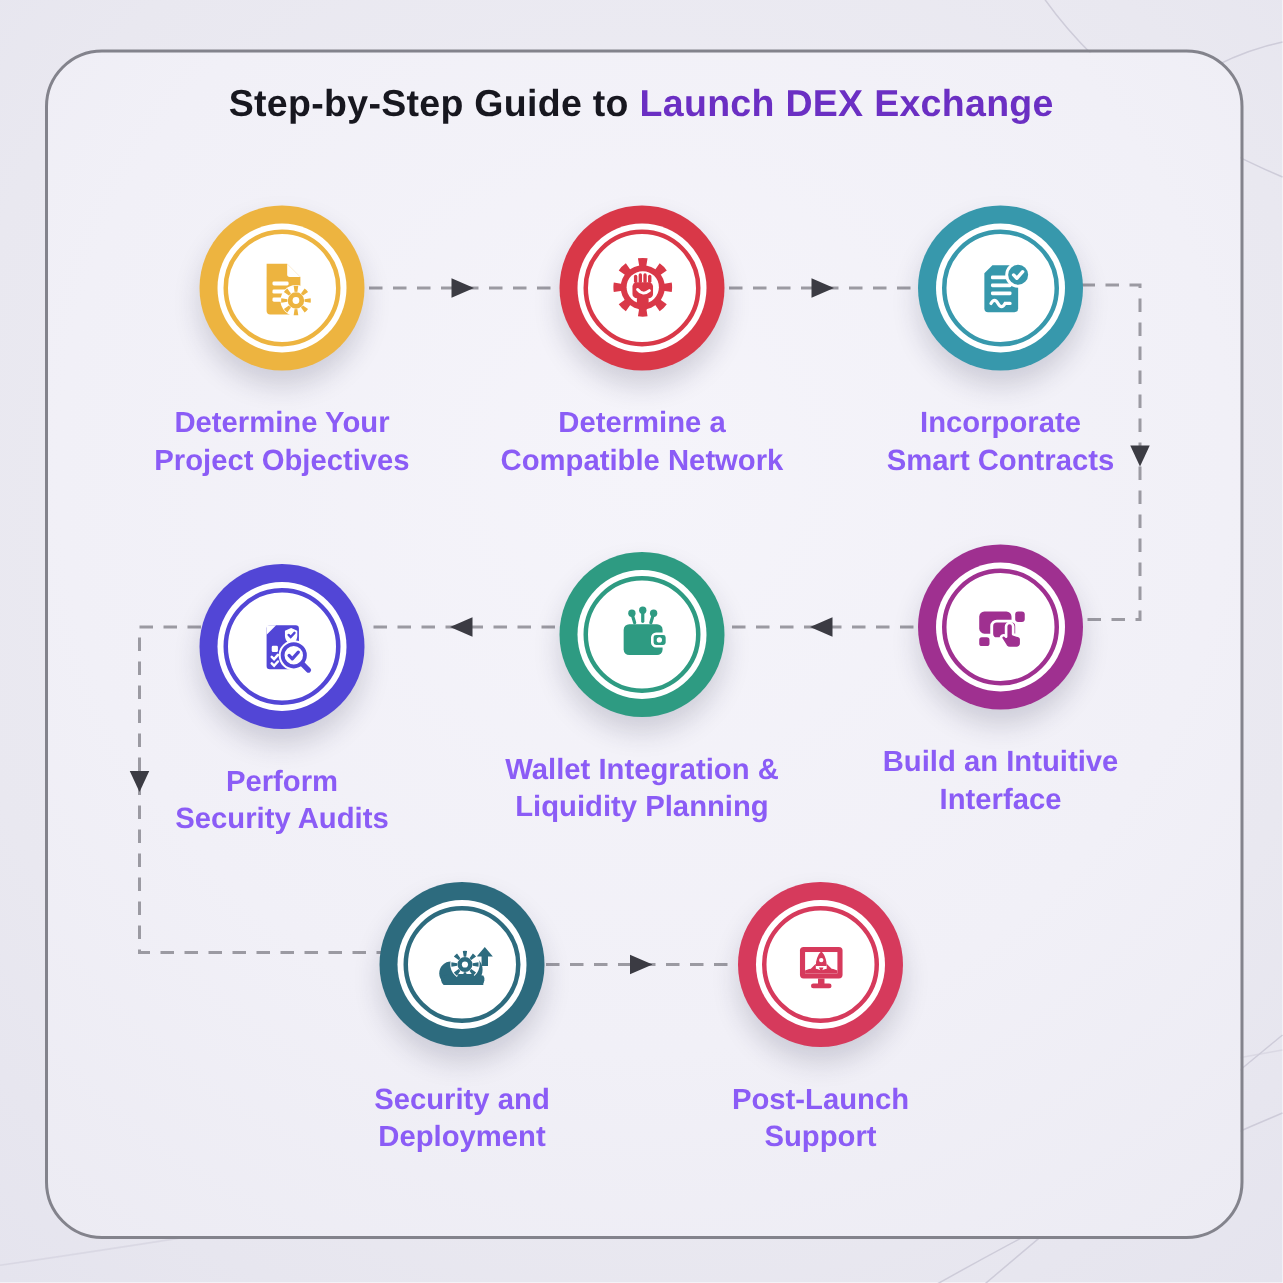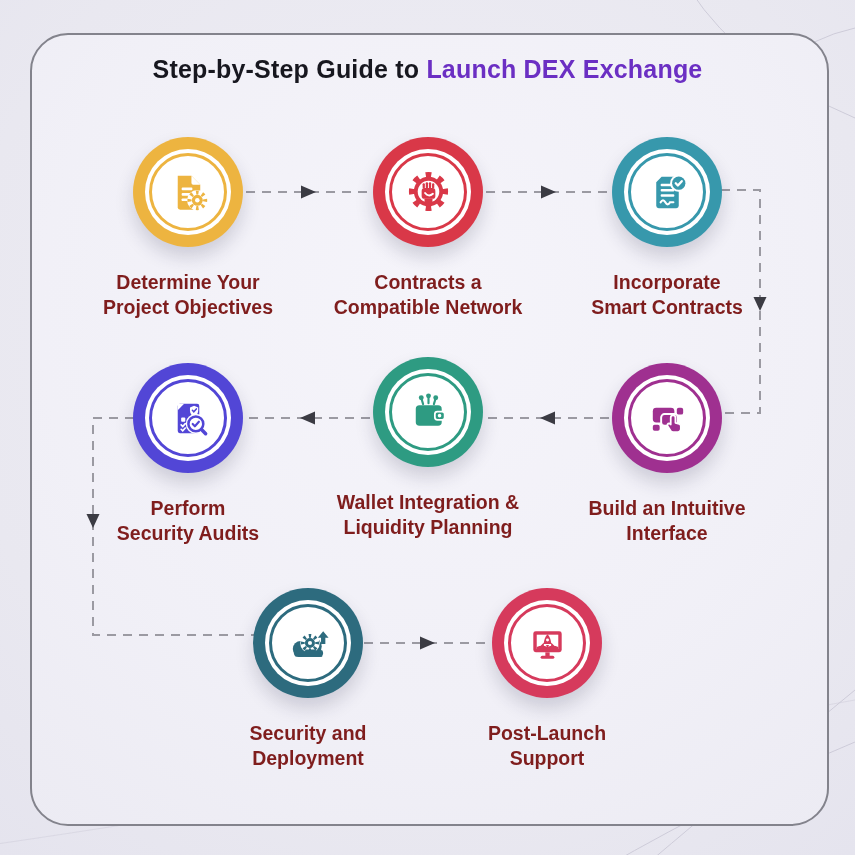--- a/index.html
+++ b/index.html
@@ -30,25 +30,25 @@
     width:86px;height:86px;border-radius:50%;background:#ffffff;
     display:flex;align-items:center;justify-content:center;
   }
   .ring-inner{
     width:78px;height:78px;border-radius:50%;border:3px solid var(--c);background:#ffffff;
     display:flex;align-items:center;justify-content:center;box-sizing:border-box;
   }
   .glyph{width:47px;height:47px;display:block;}
   .step-label{
     position:absolute;left:-70px;top:133px;width:250px;text-align:center;
-    font-size:19.5px;line-height:1.3;font-weight:bold;color:#7f1d1d;white-space:pre-line;
+    font-size:19.5px;line-height:1.3;font-weight:bold;color:#8b5cf6;white-space:pre-line;
   }
   
   .s1{left:133px;top:137px;} .s2{left:373px;top:137px;} .s3{left:612px;top:137px;text-decoration:underline;}
-  .s4{left:612px;top:363px;text-decoration:underline;} .s5{left:373px;top:357px;} .s6{left:133px;top:363px;}
+  .s4{left:612px;top:363px;text-decoration:underline;} .s5{left:373px;top:368px;} .s6{left:133px;top:376px;}
   .s7{left:253px;top:588px;} .s8{left:492px;top:588px;}
 </style>
 </head>
 <body>
 
 <svg class="bg-decor" width="855" height="855" viewBox="0 0 855 855">
   <g stroke="#c9c7d5" stroke-width="1" fill="none" opacity="0.85">
     <path d="M690,-10 Q742,70 855,118"></path>
     <path d="M855,28 Q770,46 700,150"></path>
     <path d="M855,690 Q770,760 640,870"></path>
@@ -128,21 +128,21 @@
         <rect x="27.6" y="14.5" width="2.3" height="5.5" rx="1.1"></rect>
         <rect x="17" y="19.5" width="14" height="11" rx="3"></rect>
         <rect x="20" y="30" width="8" height="5" rx="1"></rect>
         <rect x="21" y="35.5" width="6" height="3" rx="1"></rect>
       </g>
       <path d="M20.5,24.5 q3.5,4.5 8,0.8" stroke="#fff" stroke-width="2" fill="none" stroke-linecap="round"></path>
     </svg>
   </div>
       </div>
     </div>
-  <div class="step-label">Contracts a
+  <div class="step-label">Determine a
 Compatible Network</div>
 </div>
 
 <div class="step s3" style="--c: #3798ac;">
   <div class="ring-outer">
       <div class="ring-gap">
         <div class="ring-inner">
     <svg class="glyph" viewBox="0 0 48 48">
       <path fill="currentColor" d="M18,8 h15 a2.5,2.5 0 0 1 2.5,2.5 v27 a2.5,2.5 0 0 1 -2.5,2.5 h-18 a2.5,2.5 0 0 1 -2.5,-2.5 v-24 z"></path>
       <g fill="#fff">

